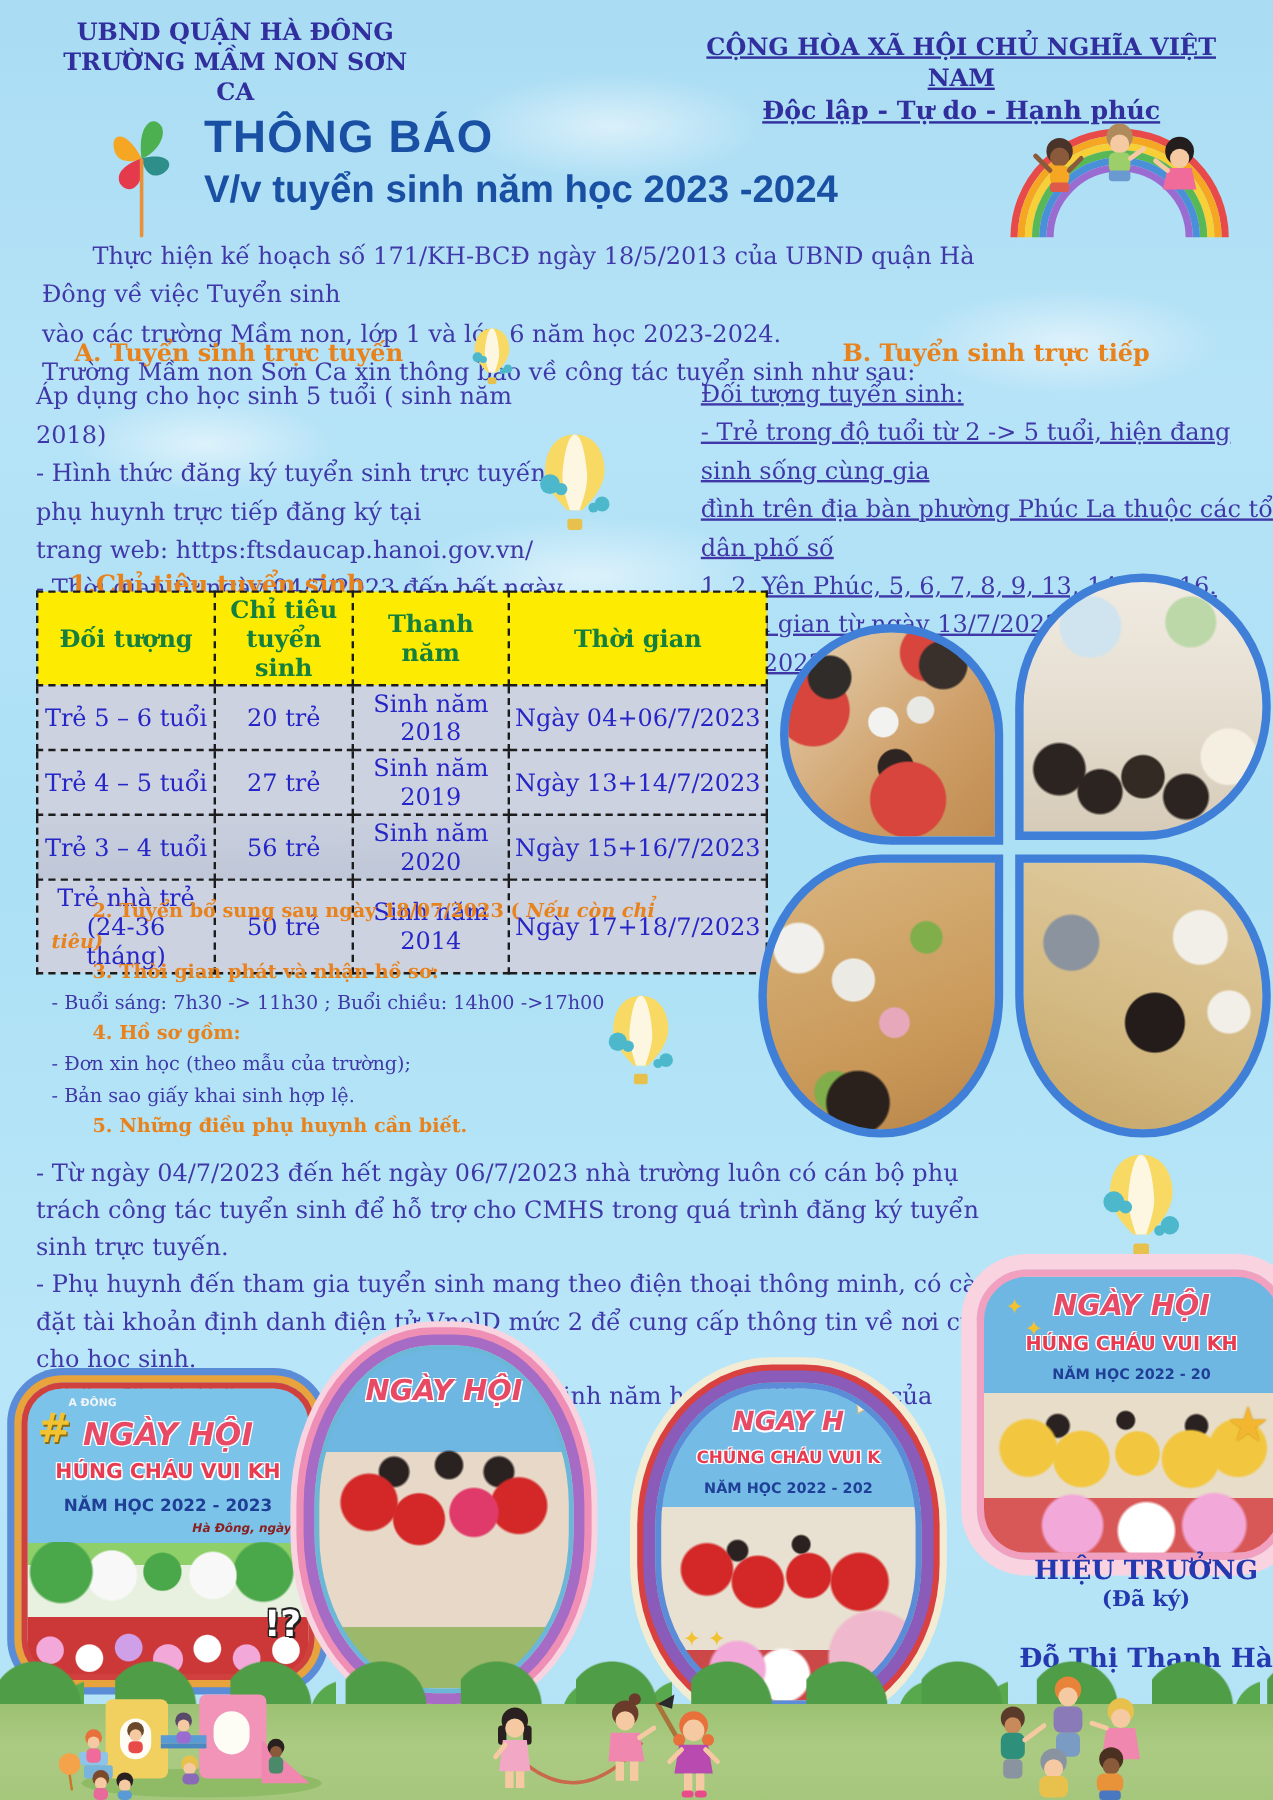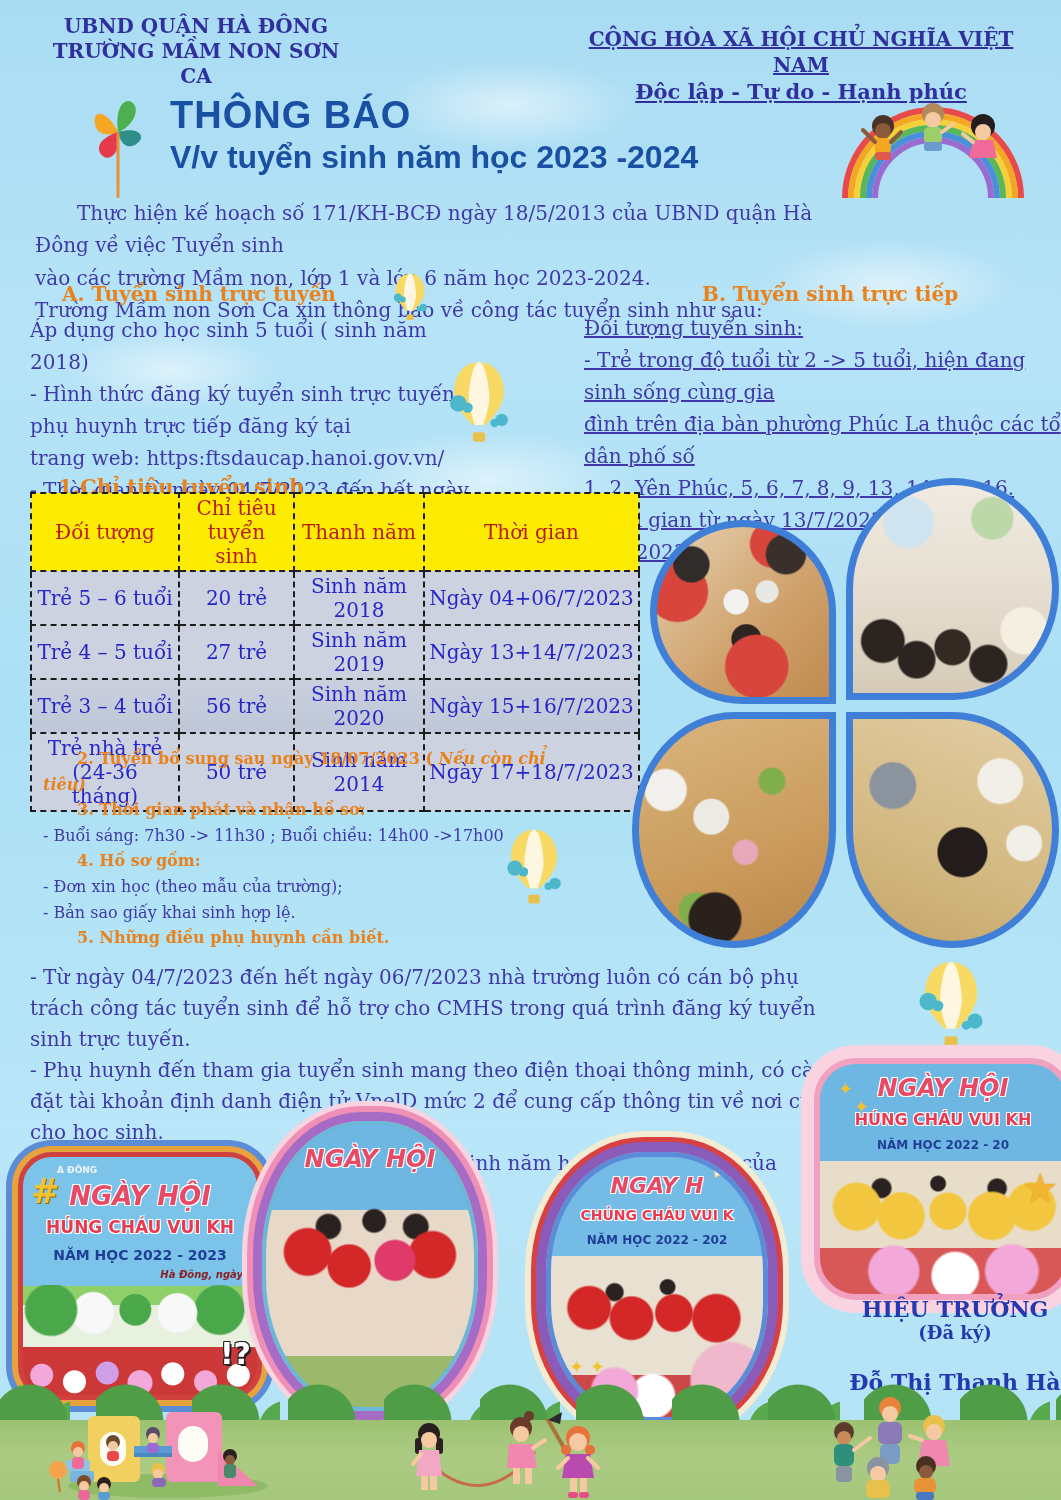--- a/index.html
+++ b/index.html
@@ -24,21 +24,21 @@
   .intro{left:35px;top:197px;width:806px;font-size:20px;line-height:1.62;}
   .intro .first{text-indent:42px;}
   .sec-heading{font-size:20px;}
   .colA{left:30px;top:314px;width:446px;font-size:20px;line-height:1.6;}
   .colB{left:584px;top:312px;width:484px;font-size:20px;line-height:1.6;text-decoration:underline;}
   .quota-heading{left:58px;top:474px;font-size:21px;}
   table.quota{position:absolute;left:30px;top:492px;width:608px;border-collapse:collapse;
     table-layout:fixed;}
   table.quota td{border:2px dashed #1c1c1c;text-align:center;vertical-align:middle;
     padding:2px 4px;font-size:20px;}
-  table.quota .hrow td{background:#fdec02;color:#b91c1c;font-weight:normal;height:58px;}
+  table.quota .hrow td{background:#fdec02;color:#15803d;font-weight:bold;height:58px;}
   table.quota .drow td{background:#cdd2e0;color:#2626c8;height:36px;}
   table.quota .drow.alt td{background:linear-gradient(180deg,#c9cfdd,#bfc7d8);}
   table.quota .drow.tall td{height:62px;}
   
   .collage{left:630px;top:476px;width:432px;height:478px;}
   .petal{position:absolute;border:7px solid #3f7fd8;overflow:hidden;}
   .petal-tl{left:20px;top:44px;width:172px;height:170px;border-radius:50% 50% 0 50%;
     background:
     radial-gradient(circle at 75% 16%,#39302c 0 10%,transparent 11%),
     radial-gradient(circle at 20% 22%,#2f2c2a 0 9%,transparent 10%),

